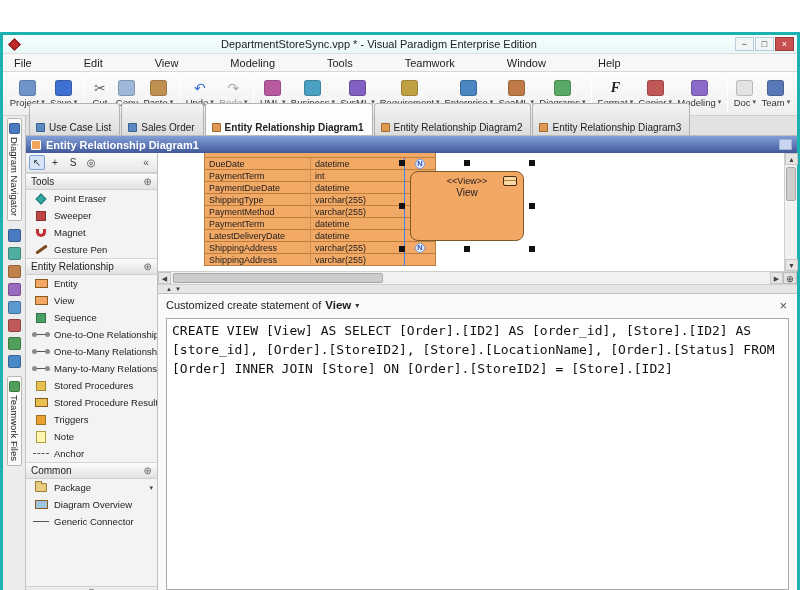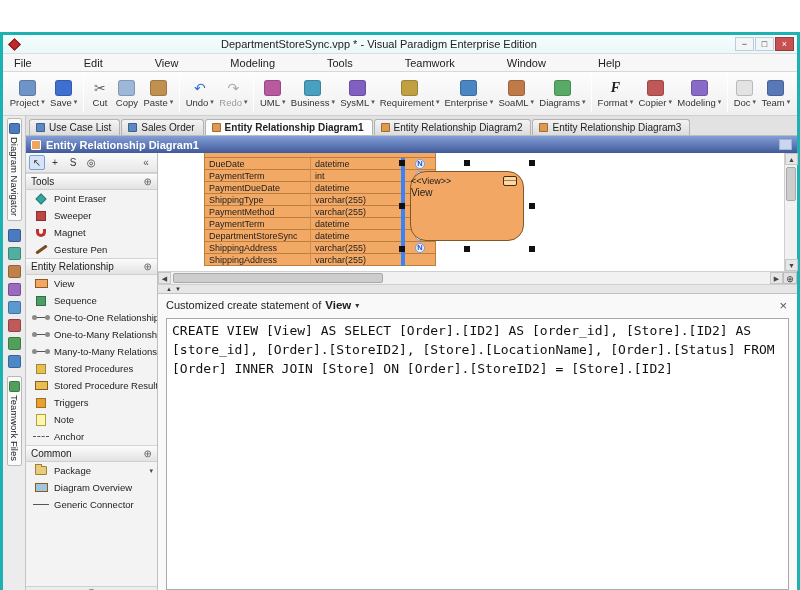--- a/index.html
+++ b/index.html
@@ -37,21 +37,21 @@
   .side-strip { width:23px; background:#ececec; border-right:1px solid #c5c5c5; display:flex; flex-direction:column; align-items:center; padding-top:2px; flex:0 0 auto; }
   .vtab { display:flex; flex-direction:column; align-items:center; padding:4px 1px; border:1px solid #b8b8b8; border-radius:2px; background:#fbfbfb; margin-bottom:4px; }
   .vtab-icon { width:11px; height:11px; border-radius:2px; margin-bottom:3px; background:#4a7ac0; border:1px solid rgba(0,0,0,.25); }
   .vtab-label { writing-mode:vertical-rl; font-size:9.5px; color:#222; white-space:nowrap; }
   .strip-icons { display:flex; flex-direction:column; gap:5px; margin:4px 0 8px 0; }
   .strip-icon { width:13px; height:13px; border-radius:2px; border:1px solid rgba(0,0,0,.25); }
 
   
   .rightcol { flex:1; display:flex; flex-direction:column; min-width:0; }
   .tabstrip { height:20px; background:#e2e2e2; border-bottom:1px solid #bdbdbd; display:flex; align-items:flex-end; padding-left:3px; gap:1px; flex:0 0 auto; }
-  .tab { display:flex; align-items:center; gap:4px; font-size:10px; color:#222; background:linear-gradient(#f4f4f4,#dcdcdc); border:1px solid #b2b2b2; border-bottom:none; border-radius:3px 3px 0 0; padding:2px 8px 2px 6px; white-space:nowrap; }
+  .tab { display:flex; align-items:center; gap:4px; font-size:10px; color:#222; background:linear-gradient(#f4f4f4,#dcdcdc); border:1px solid #b2b2b2; border-bottom:none; border-radius:3px 3px 0 0; padding:18px 8px 2px 6px; white-space:nowrap; }
   .tab.active { background:#fdfdfd; font-weight:bold; }
   .tab-icon { width:9px; height:9px; border-radius:1px; border:1px solid rgba(0,0,0,.3); }
 
   .dheader { height:17px; background:linear-gradient(#839fd6,#41599b); display:flex; align-items:center; padding:0 5px; flex:0 0 auto; }
   .dh-icon { width:10px; height:10px; background:#f0a55e; border:1px solid #fff; border-radius:1px; margin-right:5px; }
   .dh-title { color:#fff; font-size:11px; font-weight:bold; flex:1; white-space:nowrap; overflow:hidden; }
   .dh-btn { width:13px; height:11px; background:#c9d6ee; border:1px solid #9fb2d8; display:inline-block; }
 
   .workarea { flex:1; display:flex; min-height:0; }
 
@@ -88,25 +88,25 @@
   
   .canvascol { flex:1; display:flex; flex-direction:column; min-width:0; }
   .canvasrow { height:118px; display:flex; flex:0 0 auto; }
   .viewport { flex:1; position:relative; background:#fff; overflow:hidden; }
 
   .etable { position:absolute; left:46px; top:-8px; width:232px; border-left:1px solid #bd7e3c; border-right:1px solid #bd7e3c; }
   .erow { height:13px; display:flex; background:#f3a966; border-bottom:1px solid #bd7e3c; border-top:1px solid #bd7e3c; margin-top:-1px; align-items:center; }
   .erow:first-child { margin-top:0; }
   .ecol { font-size:9px; color:#1c1c1c; line-height:12px; white-space:nowrap; overflow:hidden; }
   .ecol.name { width:106px; padding-left:4px; border-right:1px solid #cf9050; }
-  .ecol.type { width:94px; padding-left:4px; border-right:4px solid #3b82f6; }
+  .ecol.type { width:94px; padding-left:4px; border-right:1px solid #3b82f6; }
   .ecol.ncol { flex:1; display:flex; justify-content:center; }
   .nbadge { width:10px; height:10px; border-radius:50%; background:#eaf1ff; border:1px solid #7a9ae0; color:#2a52c0; font-size:7.5px; font-weight:bold; display:flex; align-items:center; justify-content:center; }
 
-  .view-shape { position:absolute; left:252px; top:18px; width:114px; height:70px; background:#f2a765; border:1px solid #7a5a28; border-radius:16px; text-align:left; padding-top:4px; }
+  .view-shape { position:absolute; left:252px; top:18px; width:114px; height:70px; background:#f2a765; border:1px solid #7a5a28; border-radius:8px; text-align:center; padding-top:4px; }
   .stereo { font-size:9px; color:#1c1c1c; }
   .vname { font-size:10px; color:#1c1c1c; margin-top:1px; }
   .tbl-icon { position:absolute; top:4px; right:6px; width:14px; height:10px; border:1px solid #4a2a08; border-radius:2px; background:linear-gradient(to bottom,#f8d9a8 0 35%,#b87a30 35% 50%,#f8d9a8 50% 100%); }
   .handle { position:absolute; width:6px; height:6px; background:#111; }
 
   .vscroll { width:13px; background:#f1f1f1; border-left:1px solid #cfcfcf; display:flex; flex-direction:column; flex:0 0 auto; }
   .vtrack { flex:1; position:relative; }
   .vthumb { position:absolute; left:1px; top:2px; width:10px; height:34px; background:#cdcdcd; border:1px solid #a8a8a8; border-radius:2px; }
   .sarrow { height:12px; width:13px; font-size:7px; line-height:12px; text-align:center; color:#444; background:#e6e6e6; border:1px solid #c6c6c6; flex:0 0 auto; }
   .hscrollrow { height:13px; display:flex; background:#f1f1f1; border-top:1px solid #cfcfcf; flex:0 0 auto; }
@@ -389,20 +389,26 @@
                 <span class="pitem-label">Gesture Pen</span>
               </div>
               <div class="psec-header">
                 <span class="psec-title">Entity Relationship</span>
                 <span class="psec-pin">⊕</span>
               </div>
               <div class="pitem">
                 <span class="picon-wrap">
                   <span class="picon rect" style="background: rgb(242, 167, 101);"></span>
                 </span>
+                <span class="pitem-label">Entity</span>
+              </div>
+              <div class="pitem">
+                <span class="picon-wrap">
+                  <span class="picon rect" style="background: rgb(242, 167, 101);"></span>
+                </span>
                 <span class="pitem-label">View</span>
               </div>
               <div class="pitem">
                 <span class="picon-wrap">
                   <span class="picon square" style="background: rgb(74, 160, 100);"></span>
                 </span>
                 <span class="pitem-label">Sequence</span>
               </div>
               <div class="pitem">
                 <span class="picon-wrap">
@@ -525,21 +531,21 @@
                     </span>
                   </div>
                   <div class="erow">
                     <span class="ecol name">PaymentTerm</span>
                     <span class="ecol type">datetime</span>
                     <span class="ecol ncol">
                       <span class="nbadge">N</span>
                     </span>
                   </div>
                   <div class="erow">
-                    <span class="ecol name">DepartmentStoreSync</span>
+                    <span class="ecol name">LatestDeliveryDate</span>
                     <span class="ecol type">datetime</span>
                     <span class="ecol ncol">
                       <span class="nbadge">N</span>
                     </span>
                   </div>
                   <div class="erow">
                     <span class="ecol name">ShippingAddress</span>
                     <span class="ecol type">varchar(255)</span>
                     <span class="ecol ncol">
                       <span class="nbadge">N</span>

